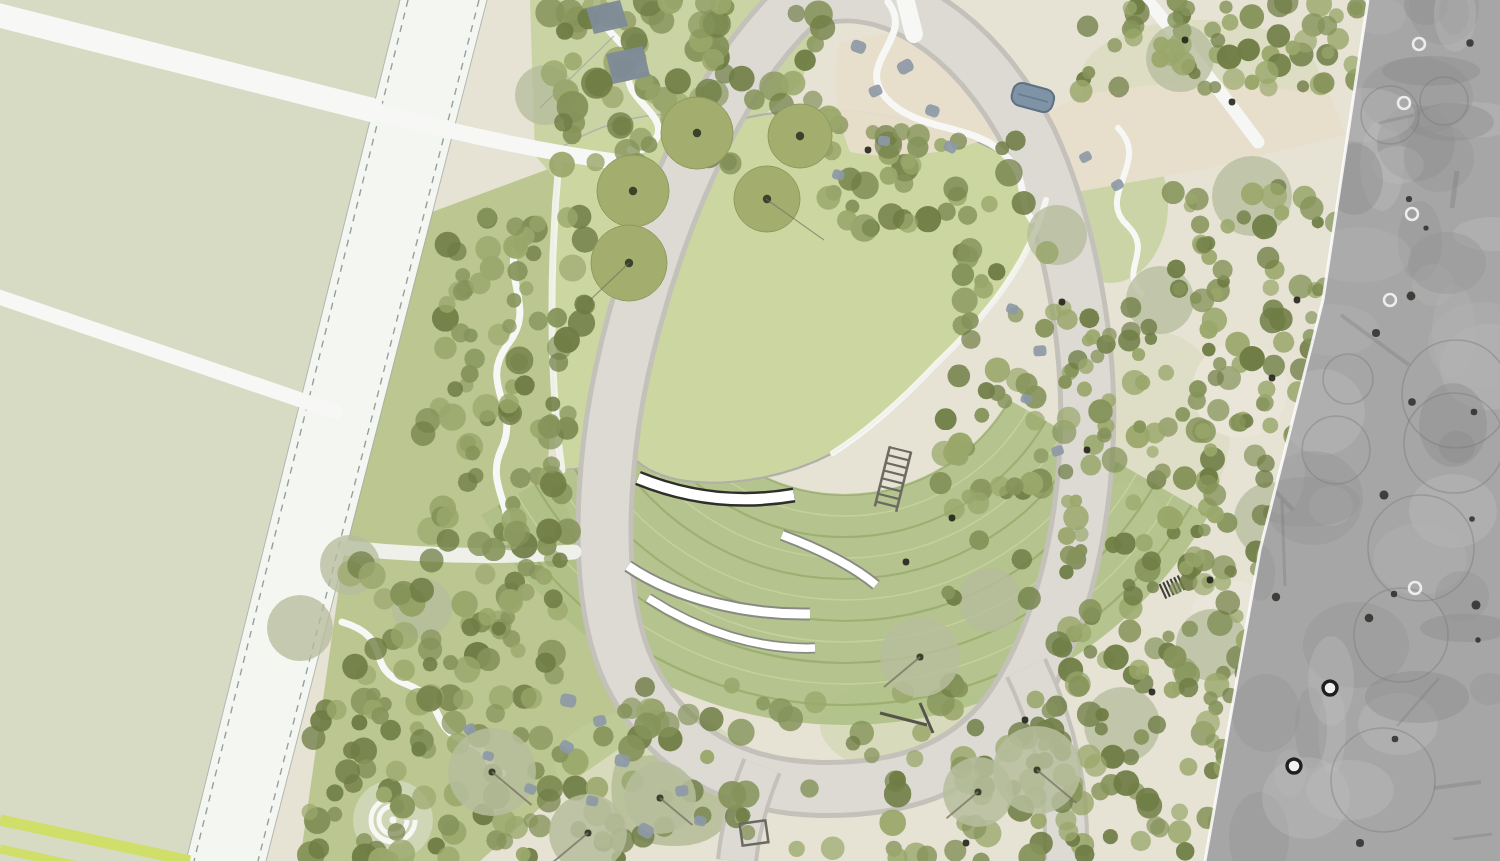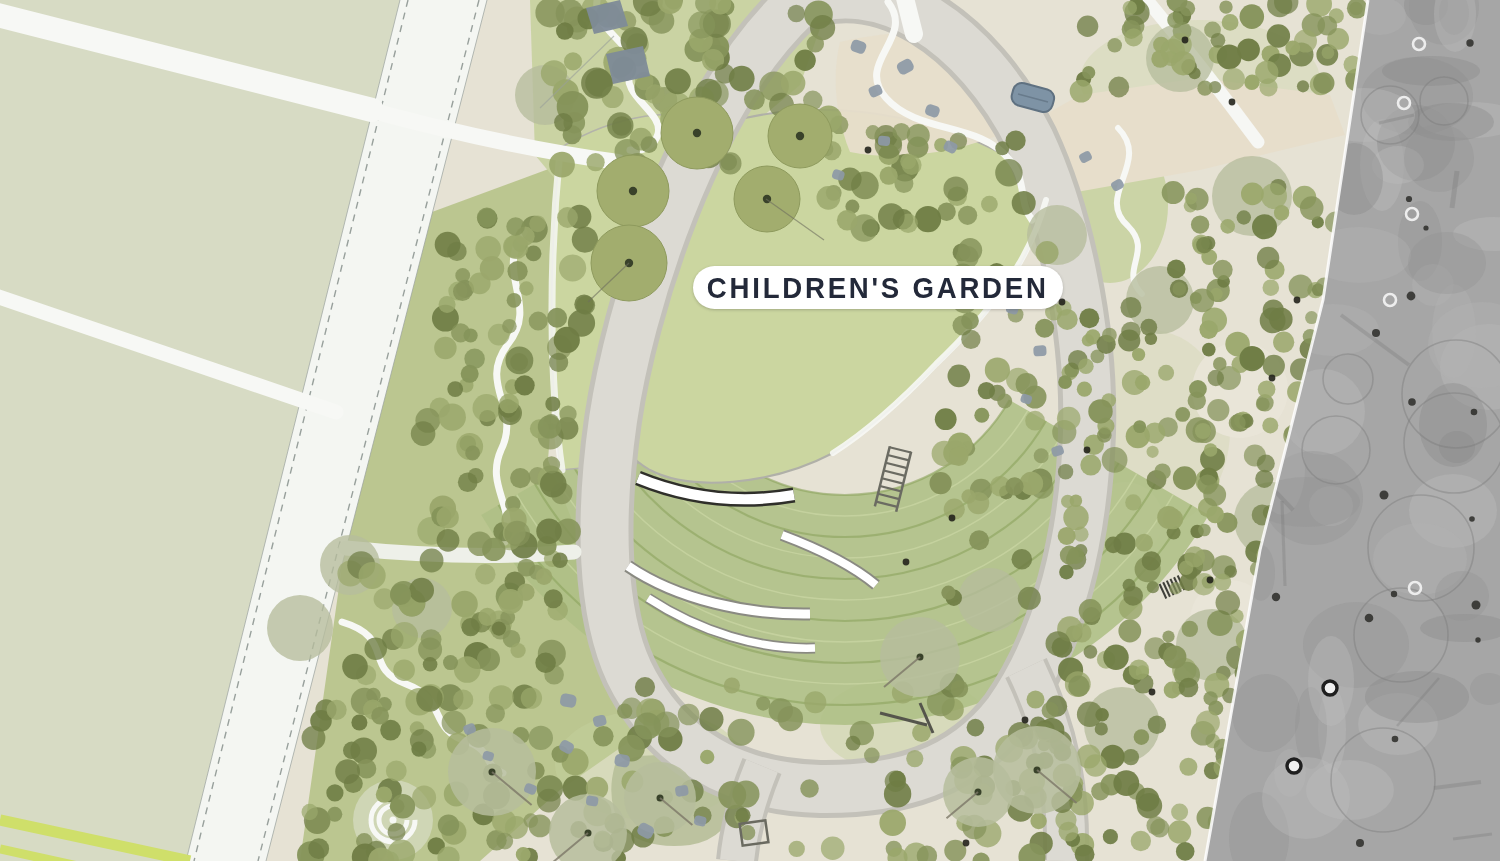--- a/index.html
+++ b/index.html
@@ -1191,16 +1191,13 @@
         </g>
     <path d="M1368,0 L1323,300 L1260,550 L1205,861" fill="none" stroke="#ffffff" stroke-width="3" opacity=".85"></path>
   </g>
 
   <g stroke="var(--stripe_lime)">
     <line x1="0" y1="820" x2="190" y2="861" stroke-width="11"></line>
     <line x1="0" y1="849" x2="110" y2="873" stroke-width="9"></line>
   </g>
 </svg>
 
-<div class="garden-label">
-  <span>CHILDREN'S GARDEN</span>
 </div>
-</div>
 
 </body></html>

